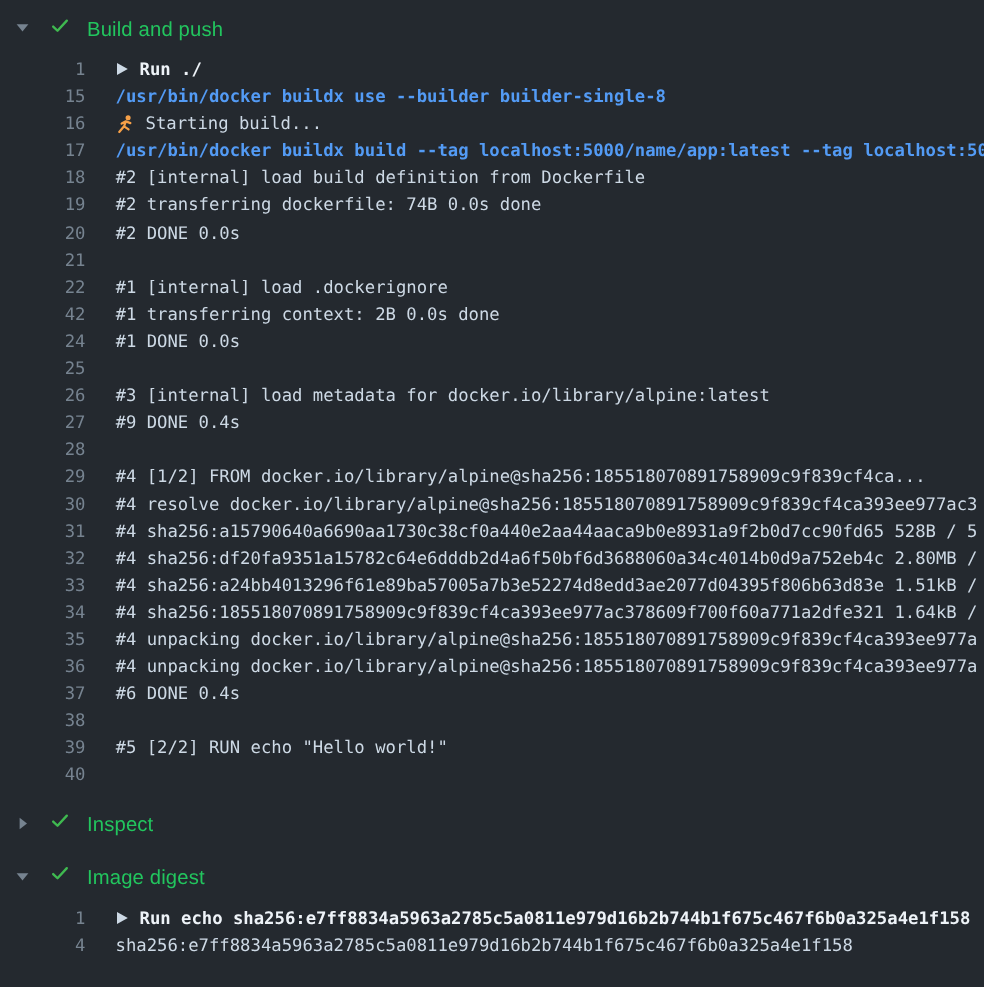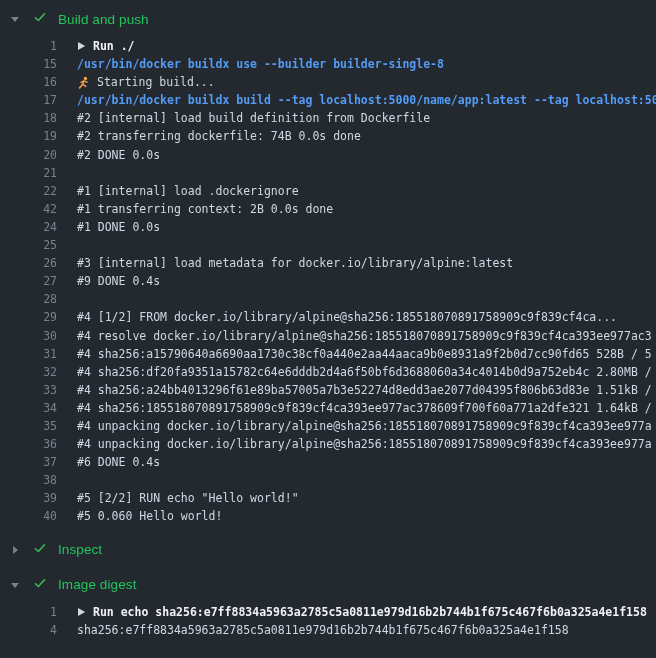--- a/index.html
+++ b/index.html
@@ -119,21 +119,21 @@
         <div class="log-line"><span class="ln">30</span><span class="lt style-plain"><span>#4 resolve docker.io/library/alpine@sha256:185518070891758909c9f839cf4ca393ee977ac3</span></span></div>
         <div class="log-line"><span class="ln">31</span><span class="lt style-plain"><span>#4 sha256:a15790640a6690aa1730c38cf0a440e2aa44aaca9b0e8931a9f2b0d7cc90fd65 528B / 5</span></span></div>
         <div class="log-line"><span class="ln">32</span><span class="lt style-plain"><span>#4 sha256:df20fa9351a15782c64e6dddb2d4a6f50bf6d3688060a34c4014b0d9a752eb4c 2.80MB /</span></span></div>
         <div class="log-line"><span class="ln">33</span><span class="lt style-plain"><span>#4 sha256:a24bb4013296f61e89ba57005a7b3e52274d8edd3ae2077d04395f806b63d83e 1.51kB /</span></span></div>
         <div class="log-line"><span class="ln">34</span><span class="lt style-plain"><span>#4 sha256:185518070891758909c9f839cf4ca393ee977ac378609f700f60a771a2dfe321 1.64kB /</span></span></div>
         <div class="log-line"><span class="ln">35</span><span class="lt style-plain"><span>#4 unpacking docker.io/library/alpine@sha256:185518070891758909c9f839cf4ca393ee977a</span></span></div>
         <div class="log-line"><span class="ln">36</span><span class="lt style-plain"><span>#4 unpacking docker.io/library/alpine@sha256:185518070891758909c9f839cf4ca393ee977a</span></span></div>
         <div class="log-line"><span class="ln">37</span><span class="lt style-plain"><span>#6 DONE 0.4s</span></span></div>
         <div class="log-line"><span class="ln">38</span><span class="lt style-plain"><span></span></span></div>
         <div class="log-line"><span class="ln">39</span><span class="lt style-plain"><span>#5 [2/2] RUN echo "Hello world!"</span></span></div>
-        <div class="log-line"><span class="ln">40</span><span class="lt style-plain"><span>#5 0.060 Hello world!</span></span></div>
+        <div class="log-line"><span class="ln">40</span></div>
       </div>
     </div>
     <div class="section">
       <div class="section-header">
         <span class="chev">
           <span class="icon"><svg width="10" height="10" viewBox="0 0 10 10">
               <path d="M3.1 1.1v7.8L8 5z" fill="#768390"></path>
             </svg></span>
         </span>
         <span class="check">

